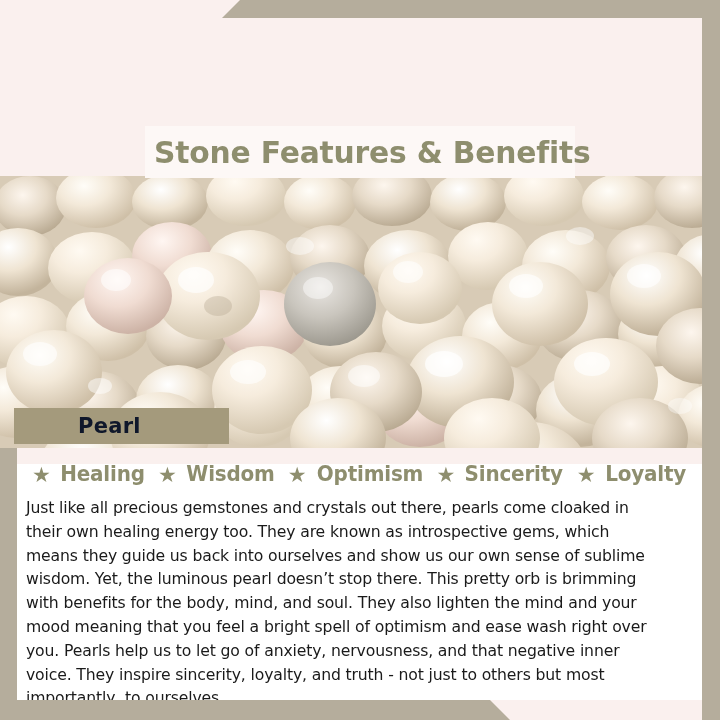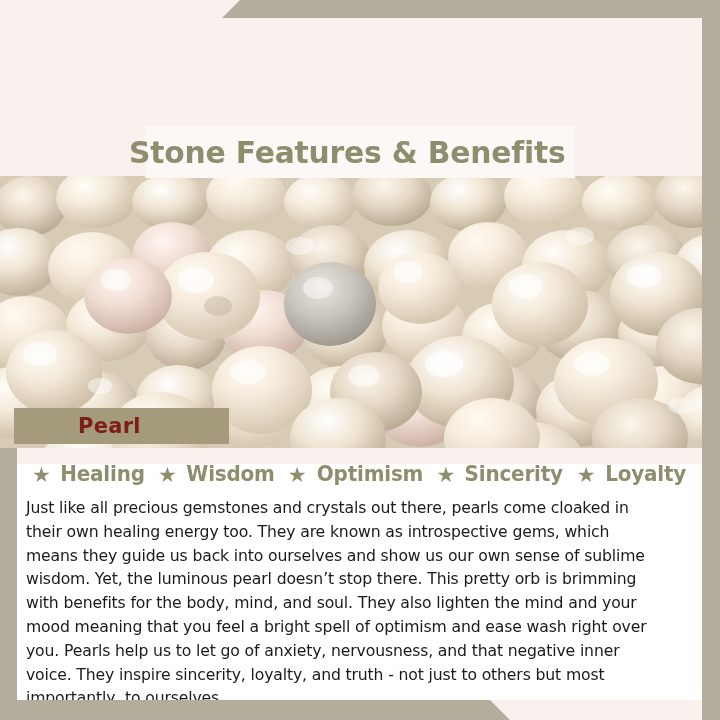--- a/index.html
+++ b/index.html
@@ -83,21 +83,21 @@
   
   .title-banner {
     position: absolute;
     left: 145px;
     top: 126px;
     width: 430px;
     height: 52px;
     background: #fdf8f6;
     display: flex;
     align-items: center;
-    justify-content: flex-end;
+    justify-content: flex-start;
     z-index: 6;
   }
   .title-banner .title-text {
     font-family: "DejaVu Sans", sans-serif;
     font-weight: bold;
     font-size: 31px;
     color: #8e8e6e;
     letter-spacing: -0.2px;
     transform: scaleX(0.96);
     white-space: nowrap;
@@ -123,21 +123,21 @@
     height: 36px;
     background: #a49a7c;
     display: flex;
     align-items: center;
     z-index: 7;
   }
   .stone-bar .stone-name {
     font-family: "DejaVu Sans", sans-serif;
     font-weight: bold;
     font-size: 21px;
-    color: #7f1d1d;
+    color: #0f172a;
     margin-left: 64px;
     letter-spacing: 0.3px;
   }
 
   
   .content-card {
     position: absolute;
     left: 17px;
     top: 448px;
     width: 686px;

